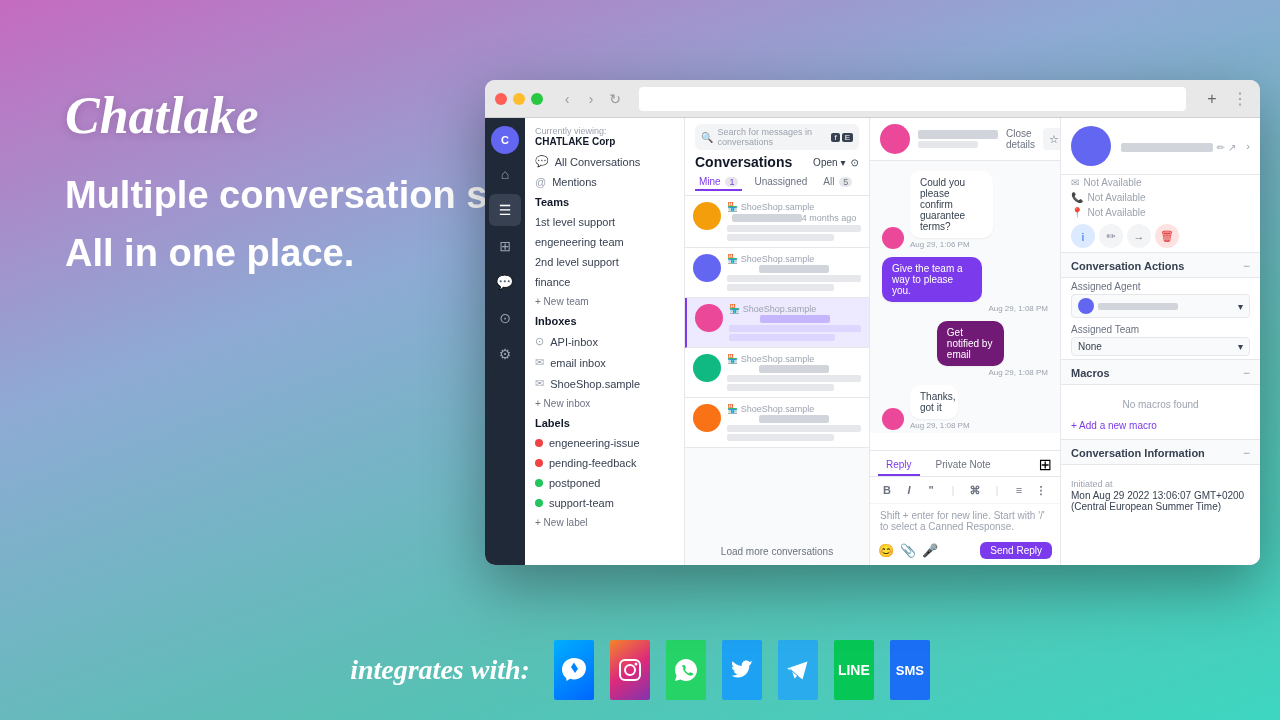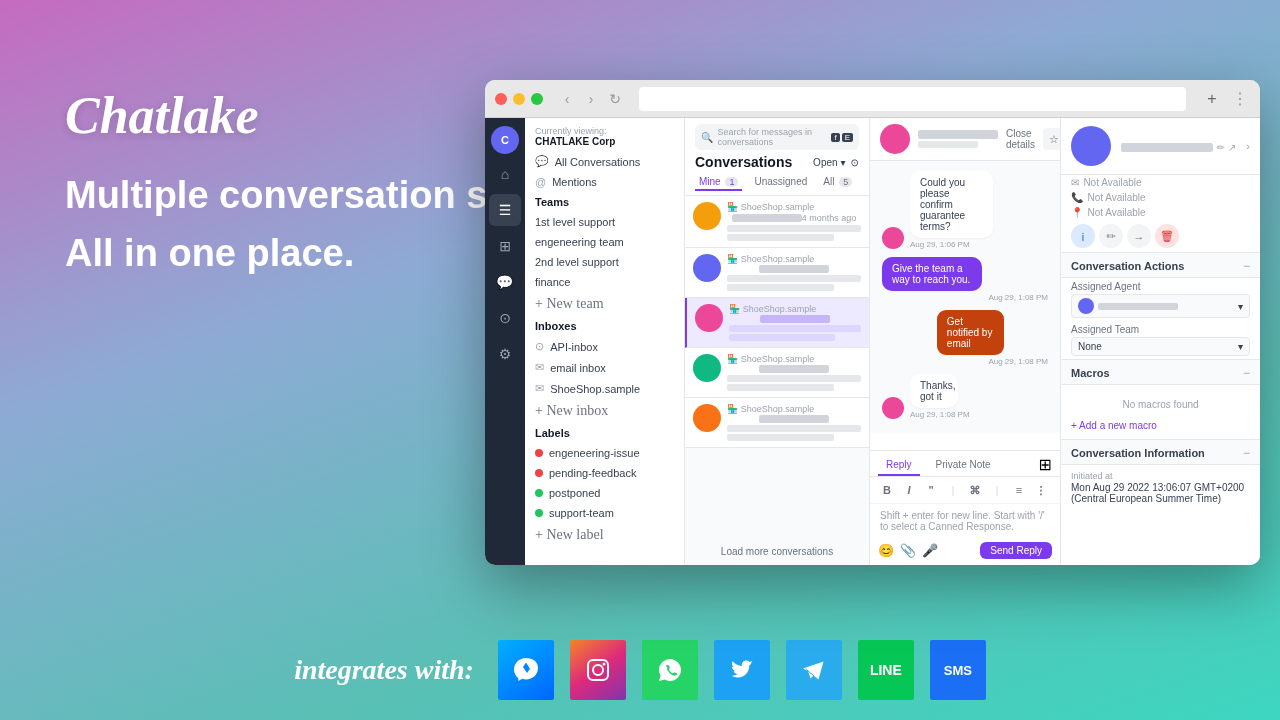--- a/index.html
+++ b/index.html
@@ -68,21 +68,21 @@
     .integrates-label {
       font-family: Georgia, serif;
       font-style: italic;
       font-size: 28px;
       color: white;
       font-weight: 600;
       margin-right: 8px;
     }
 
     .social-icon {
-      width: 56px;
+      width: 40px;
       height: 60px;
       border-radius: 2px;
       display: flex;
       align-items: center;
       justify-content: center;
       font-size: 28px;
     }
 
     .messenger-icon { background: linear-gradient(145deg, #00b0ff, #0066ff); }
     .instagram-icon { background: linear-gradient(145deg, #f58529, #dd2a7b, #8134af); }
@@ -224,21 +224,21 @@
       color: #374151;
       font-size: 11px;
     }
     .nav-item.section-title { font-weight: 600; color: #111827; font-size: 11px; }
 
     .nav-dot {
       width: 8px; height: 8px; border-radius: 50%;
     }
 
     .nav-icon { font-size: 11px; color: #9ca3af; }
-    .nav-add { font-size: 14px; color: #6b7280; font-family: Liberation Serif, serif; }
+    .nav-add { font-size: 10px; color: #6b7280; }
 
     
     .conv-list {
       width: 185px;
       background: #f9fafb;
       border-right: 1px solid #e5e7eb;
       display: flex;
       flex-direction: column;
       flex-shrink: 0;
     }
@@ -438,23 +438,22 @@
       max-width: 60%;
       box-shadow: 0 1px 2px rgba(0,0,0,0.05);
     }
 
     .msg-bubble.outgoing {
       background: #7c3aed;
       color: white;
     }
 
     .msg-bubble.outgoing2 {
-      background: #c2410c;
+      background: #701a75;
       color: white;
-      border-radius: 9px;
     }
 
     .msg-time {
       font-size: 8px;
       color: #9ca3af;
       margin-top: 2px;
     }
 
     .msg-avatar-small {
       width: 22px; height: 22px; border-radius: 50%; background: #d1d5db; flex-shrink: 0;
@@ -610,21 +609,21 @@
       padding: 3px 6px;
       font-size: 10px;
       color: #374151;
       display: flex; align-items: center; justify-content: space-between;
     }
 
     .macros-section { padding: 6px 10px; }
     .macros-empty { font-size: 10px; color: #9ca3af; text-align: center; padding: 8px 0; }
     .add-macro { font-size: 10px; color: #7c3aed; cursor: pointer; padding: 2px 0; }
 
-    .conv-info-section { padding: 6px 10px; }
+    .conv-info-section { padding: 6px 10px; margin-top: 8px; }
     .conv-info-label { font-size: 9px; color: #9ca3af; margin-bottom: 1px; }
     .conv-info-value { font-size: 10px; color: #374151; }
 
     
     ::-webkit-scrollbar { width: 4px; }
     ::-webkit-scrollbar-track { background: transparent; }
     ::-webkit-scrollbar-thumb { background: #d1d5db; border-radius: 2px; }
 
     
     .blur-bar {
@@ -873,21 +872,21 @@
             <div class="msg-bubble">
               <span>Could you please confirm guarantee terms?</span>
             </div>
             <div class="msg-time">Aug 29, 1:06 PM</div>
           </div>
         </div>
 
         <div class="msg-row right">
           <div>
             <div class="msg-bubble outgoing">
-              <span>Give the team a way to reach you.</span>
+              <span>Give the team a way to please you.</span>
             </div>
             <div class="msg-time" style="text-align:right;">Aug 29, 1:08 PM</div>
           </div>
         </div>
 
         <div class="msg-row right">
           <div>
             <div class="msg-bubble outgoing2">
               <span>Get notified by email</span>
             </div>

